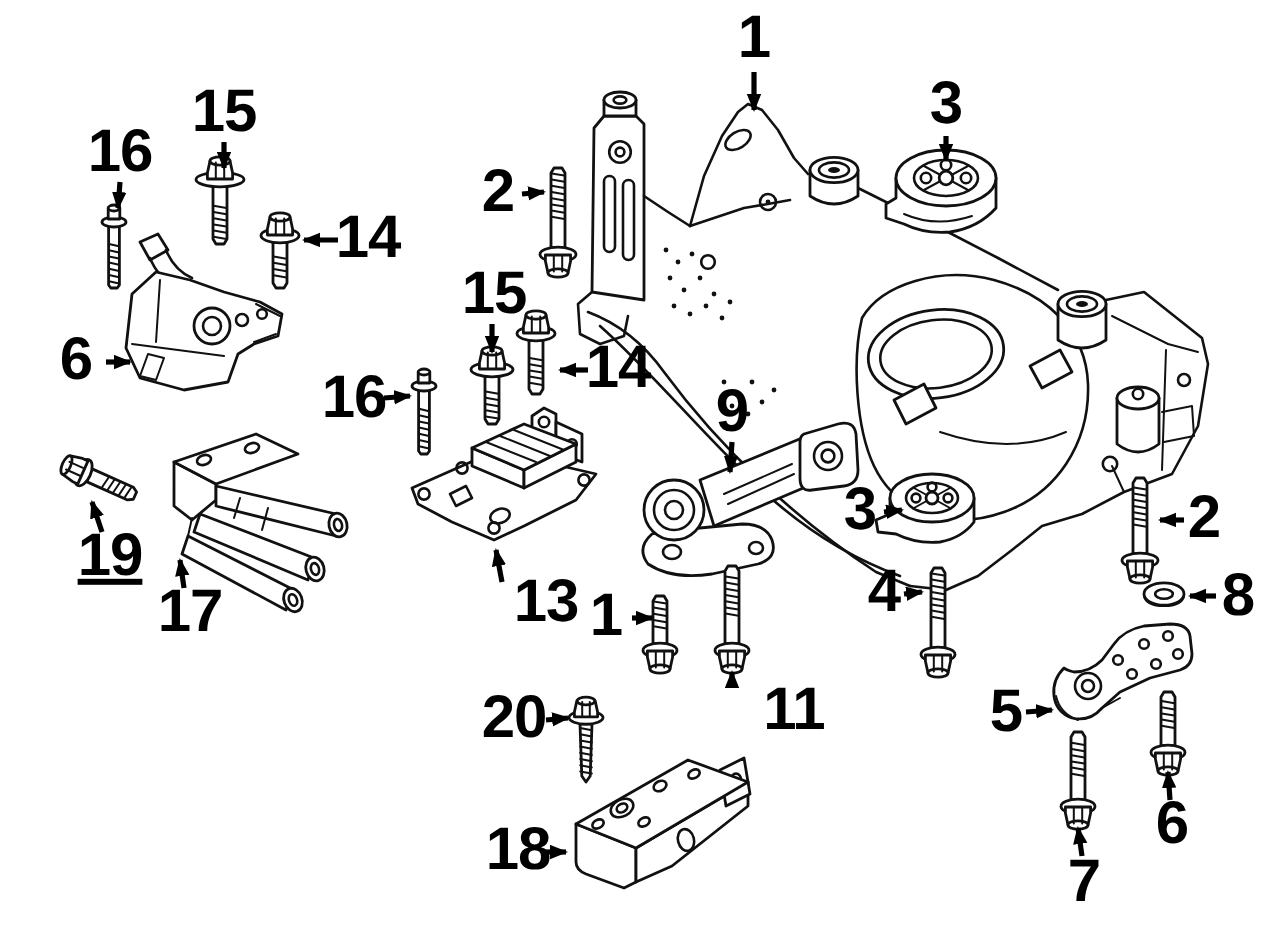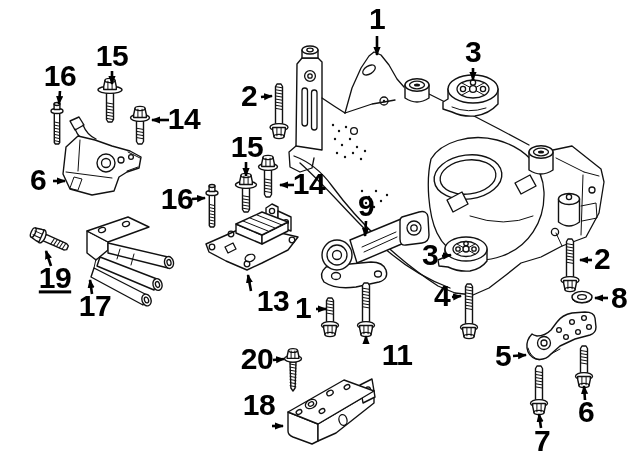--- a/index.html
+++ b/index.html
@@ -382,15 +382,15 @@
       <div class="callout" style="left: 442px; top: 297px;">4</div>
       <div class="callout" style="left: 55px; top: 279px; text-decoration: underline;">19</div>
       <div class="callout" style="left: 95px; top: 307px;">17</div>
       <div class="callout" style="left: 252px; top: 302px; margin-left: 21px;">13</div>
       <div class="callout" style="left: 303px; top: 309px;">1</div>
       <div class="callout" style="left: 368px; top: 356px; margin-left: 29px;">11</div>
       <div class="callout" style="left: 503px; top: 357px;">5</div>
       <div class="callout" style="left: 257px; top: 360px;">20</div>
       <div class="callout" style="left: 542px; top: 442px;">7</div>
       <div class="callout" style="left: 586px; top: 413px;">6</div>
-      <div class="callout" style="left: 259px; top: 406px;">18</div>
+      <div class="callout" style="left: 259px; top: 426px;">18</div>
     </div>
 </div>
 
 </body></html>

